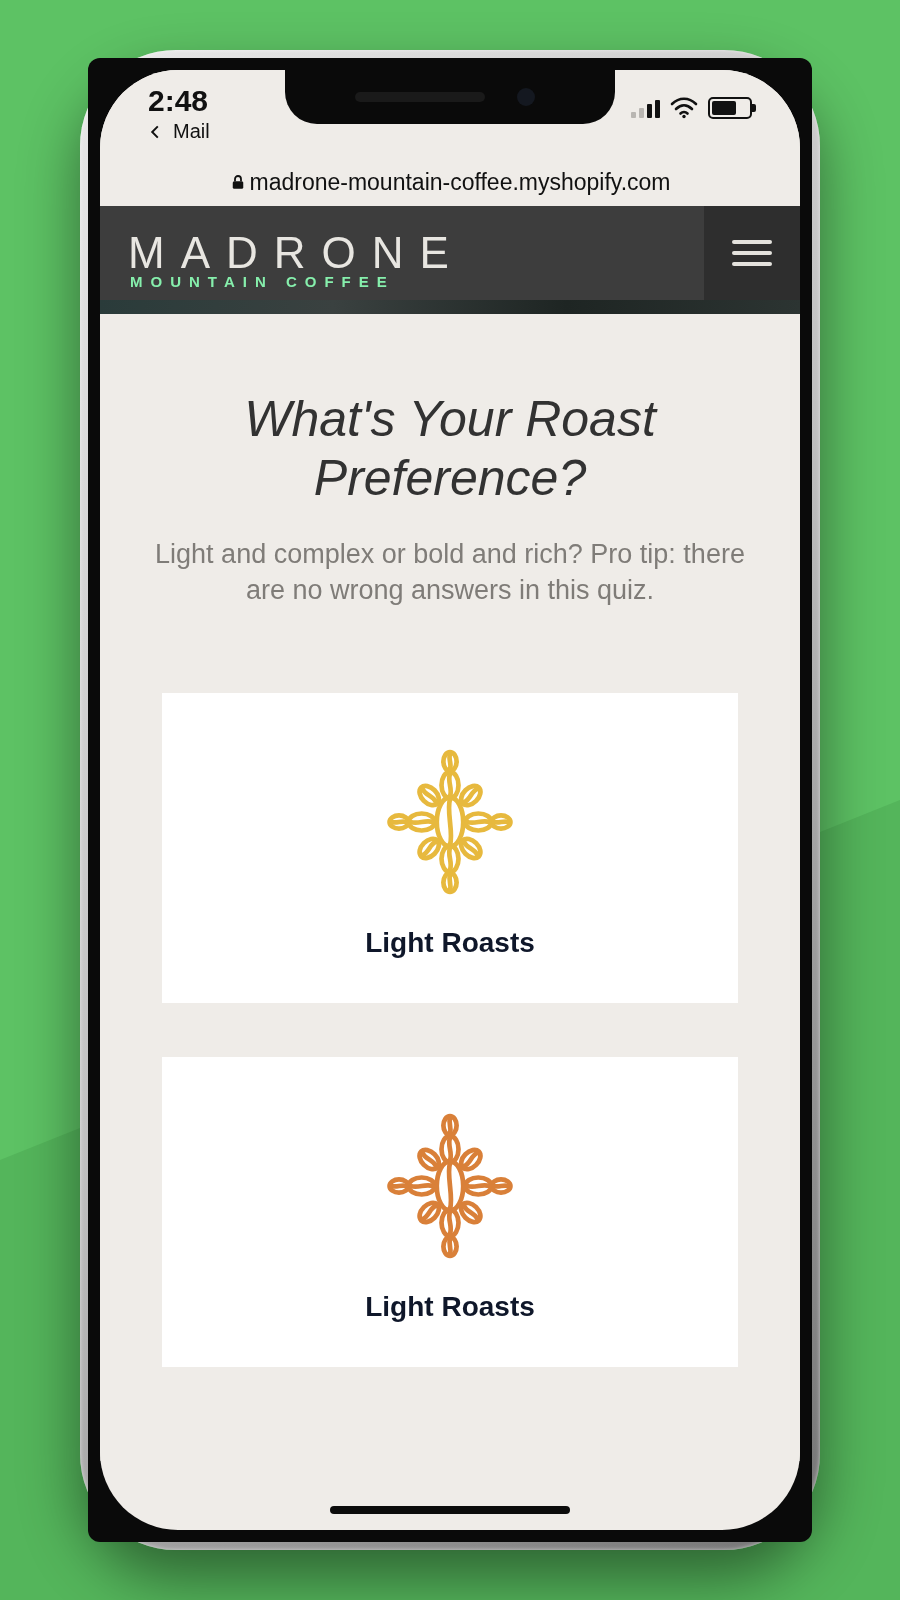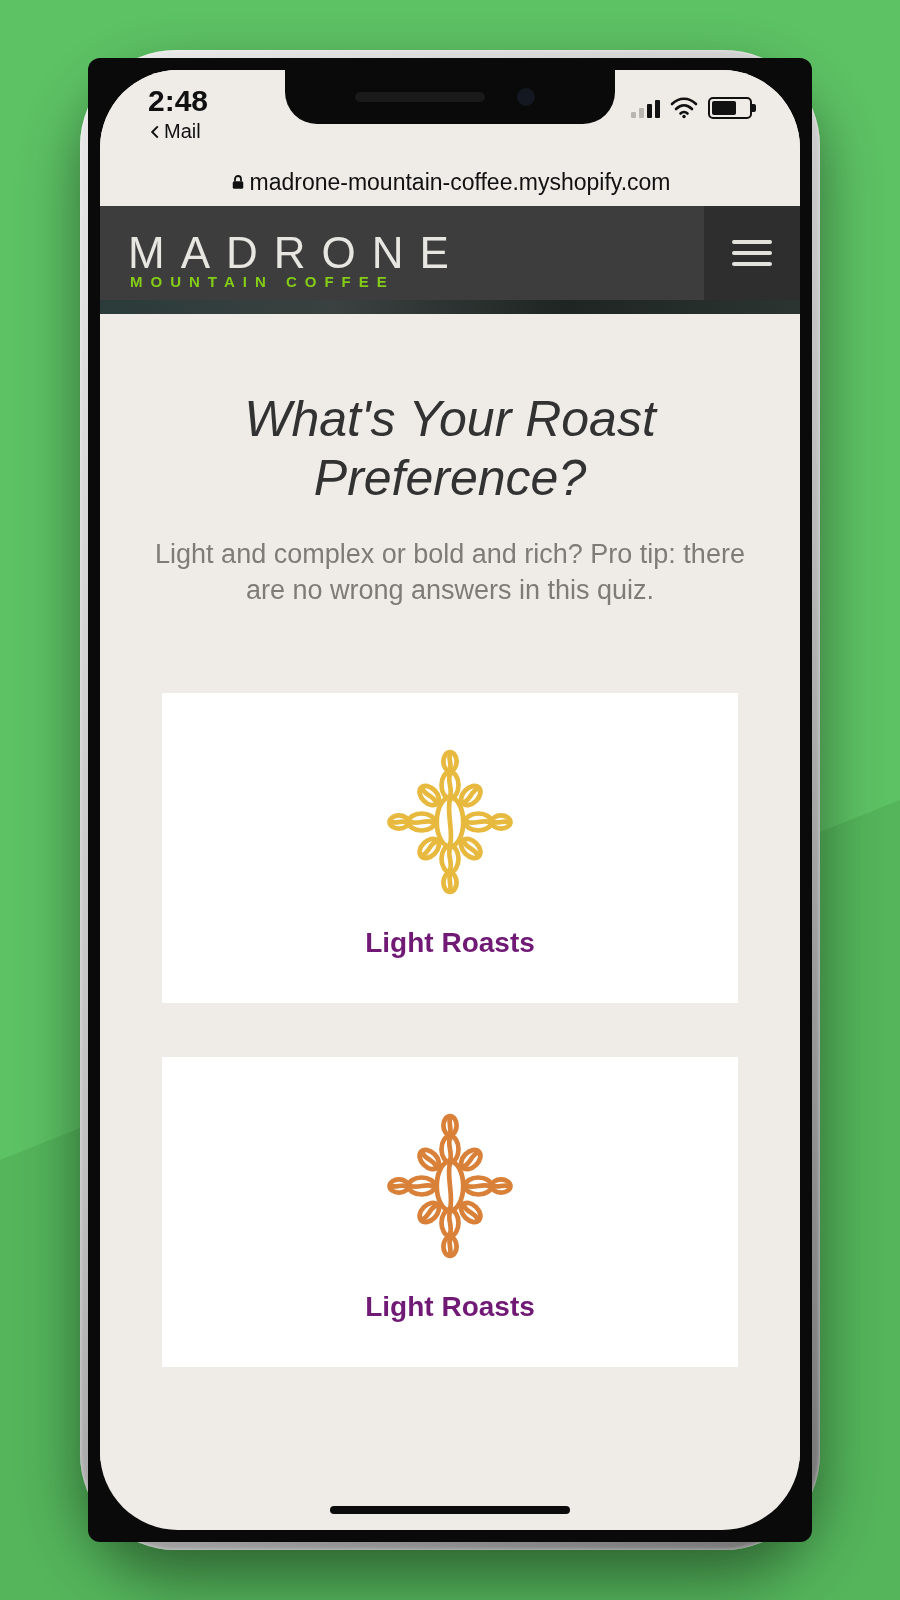--- a/index.html
+++ b/index.html
@@ -73,21 +73,21 @@
       height: 88px;
       background: #efece8;
       display: flex;
       justify-content: space-between;
       align-items: flex-start;
       padding: 14px 48px 0 48px;
       color: #111;
     }
     .status-left { display: flex; flex-direction: column; }
     .time { font-size: 30px; font-weight: 600; }
-    .back-mail { font-size: 20px; margin-top: 2px; display: flex; align-items: center; gap: 2px; }
+    .back-mail { font-size: 20px; margin-top: 2px; display: flex; align-items: center; gap: 11px; }
     .back-mail svg { width: 14px; height: 14px; }
     .status-right { display: flex; gap: 10px; align-items: center; height: 32px; margin-top: 8px; }
     .signal { display:flex; align-items:flex-end; gap:3px; height:20px; }
     .signal span { display:block; width:5px; background:#111; border-radius:1px; }
     .signal span.off { background:#b9b6b2; }
     .wifi svg { width: 28px; height: 22px; display:block; }
     .battery { width: 44px; height: 22px; border: 2px solid #111; border-radius: 5px; position: relative; }
     .battery::after { content:""; position:absolute; right:-6px; top:5px; width:4px; height:8px; background:#111; border-radius:0 2px 2px 0; }
     .battery .fill { position:absolute; left:2px; top:2px; bottom:2px; width:60%; background:#111; border-radius:2px; }
     
@@ -116,21 +116,21 @@
       color: #e8e6e1;
       letter-spacing: 16px;
       font-weight: 400;
       font-family: "Arial Black", Arial, sans-serif;
     }
     .logo-sub {
       position: absolute;
       left: 30px;
       bottom: 10px;
       letter-spacing: 8px;
-      color: #84cc16;
+      color: #86efac;
       font-size: 15px;
       font-weight: 700;
     }
     .hamburger {
       position: absolute;
       right: 0; top: 0; bottom: 0;
       width: 96px;
       background: #2e2e2e;
       display: flex; align-items: center; justify-content: center;
     }
@@ -155,21 +155,21 @@
       line-height: 1.35;
       margin: 0 14px 84px;
     }
     .option {
       background: #ffffff;
       margin: 0 44px 54px;
       padding: 44px 20px 44px;
       display: flex; flex-direction: column; align-items: center;
     }
     .option svg { width: 190px; height: 170px; display:block; }
-    .option-label { margin-top: 20px; font-size: 28px; font-weight: 700; color:#701a75; }
+    .option-label { margin-top: 20px; font-size: 28px; font-weight: 700; color:#0f172a; }
     
     .home-ind {
       position:absolute;
       bottom: 16px; left:50%; transform:translateX(-50%);
       width: 240px; height: 8px; background:#0b0b0b; border-radius: 5px;
     }
   </style>
 </head>
 <body>
 

